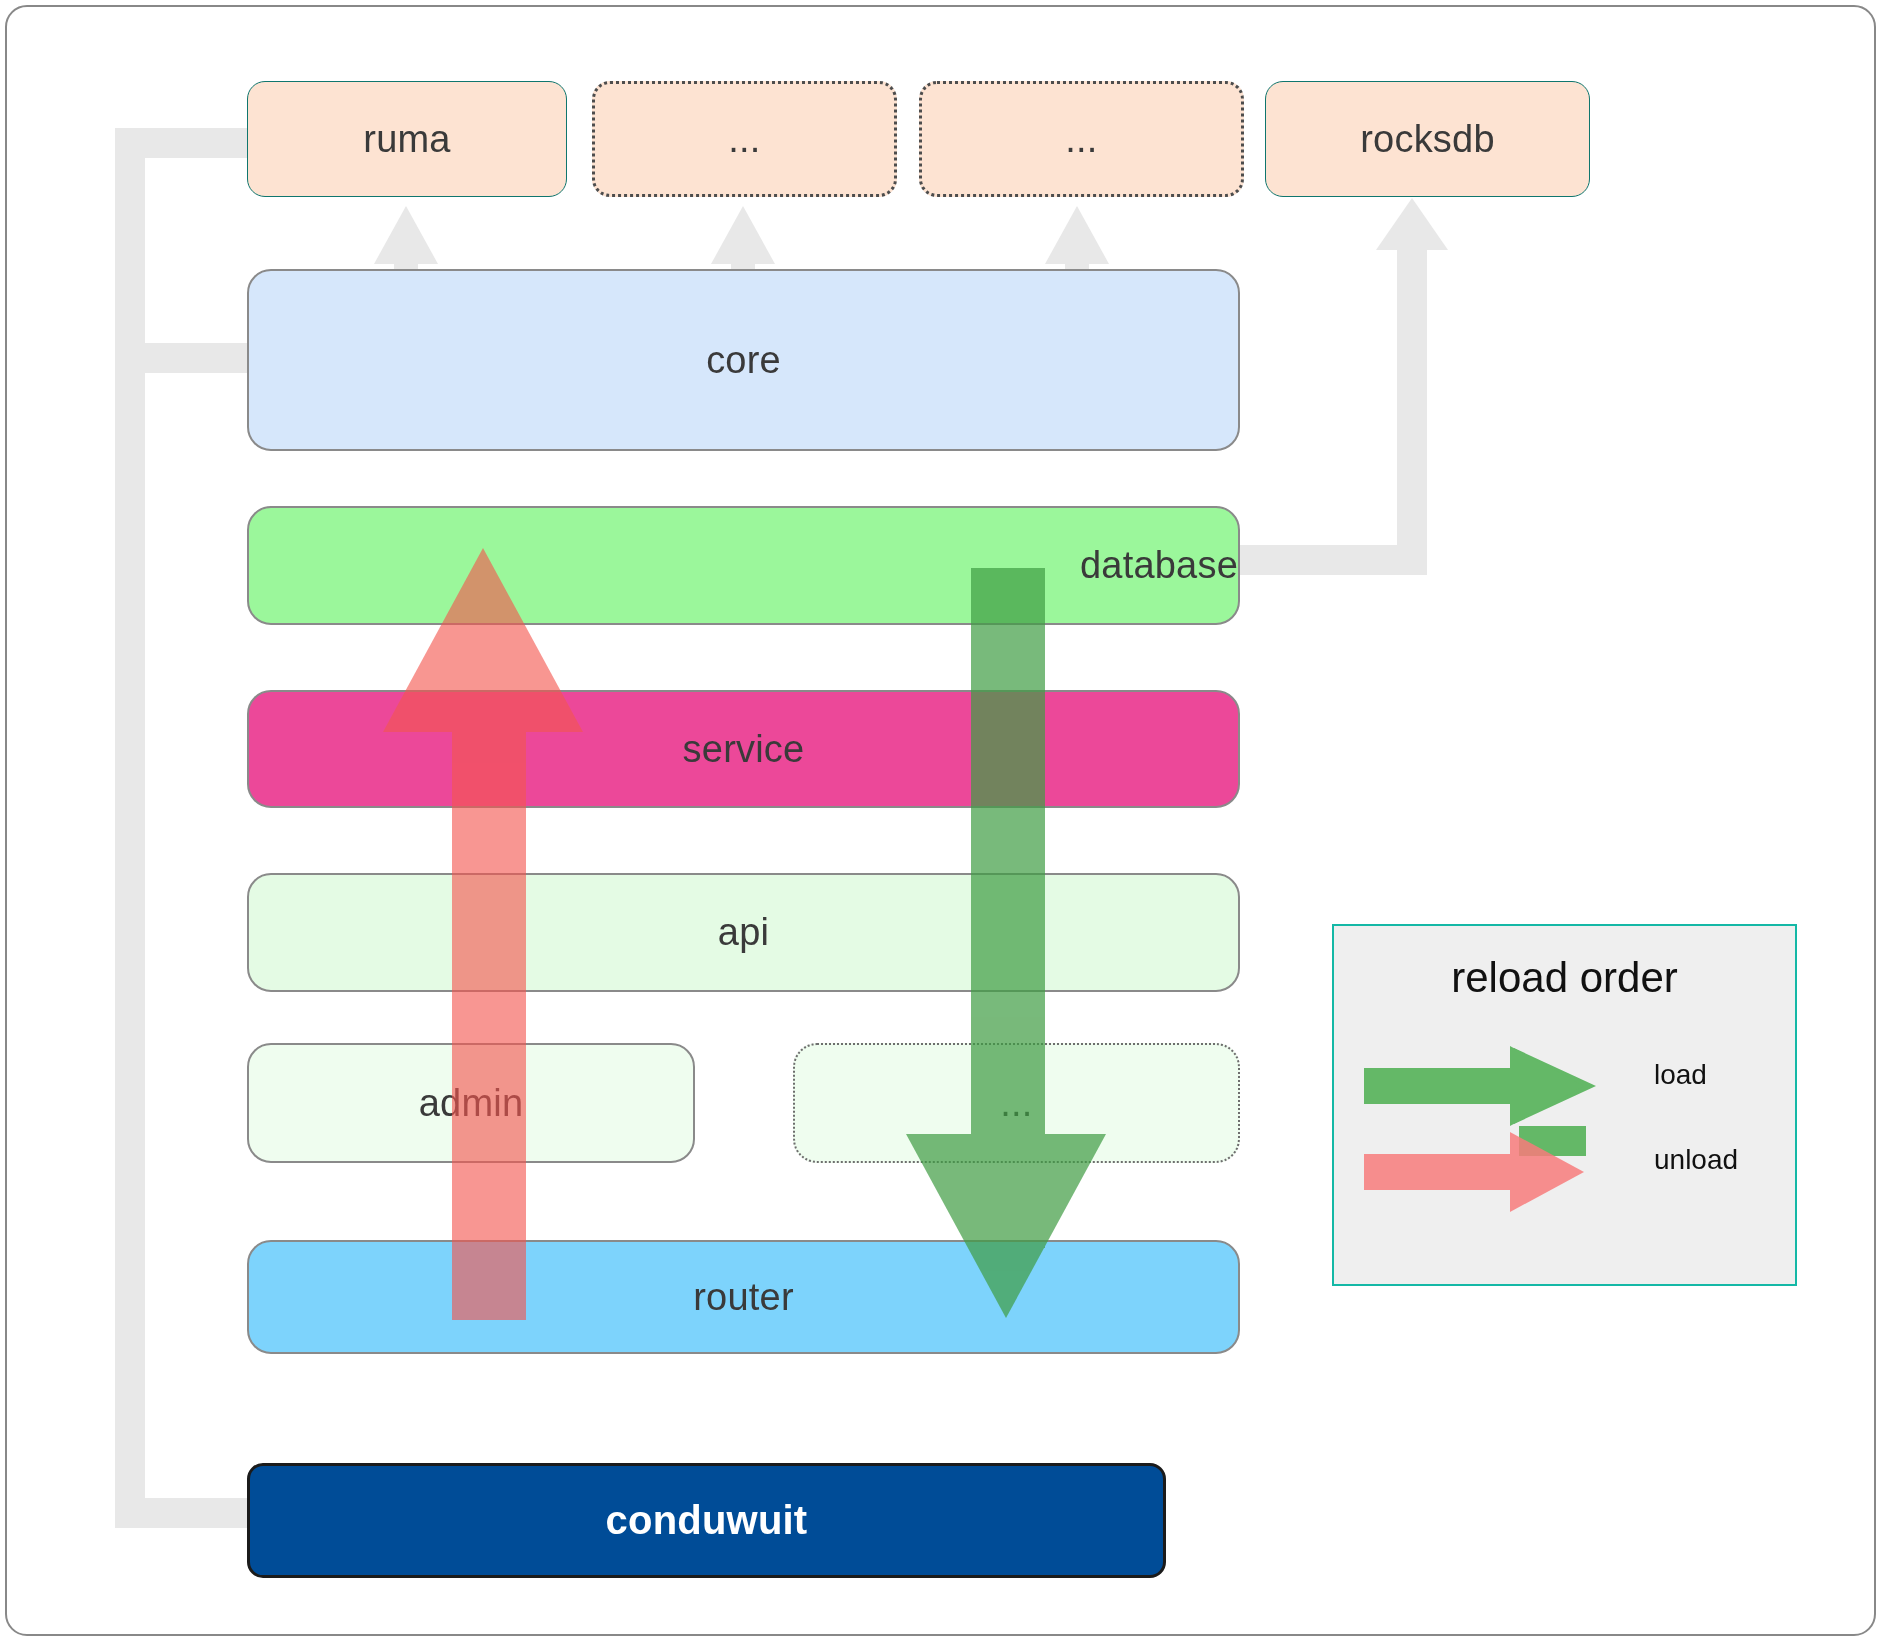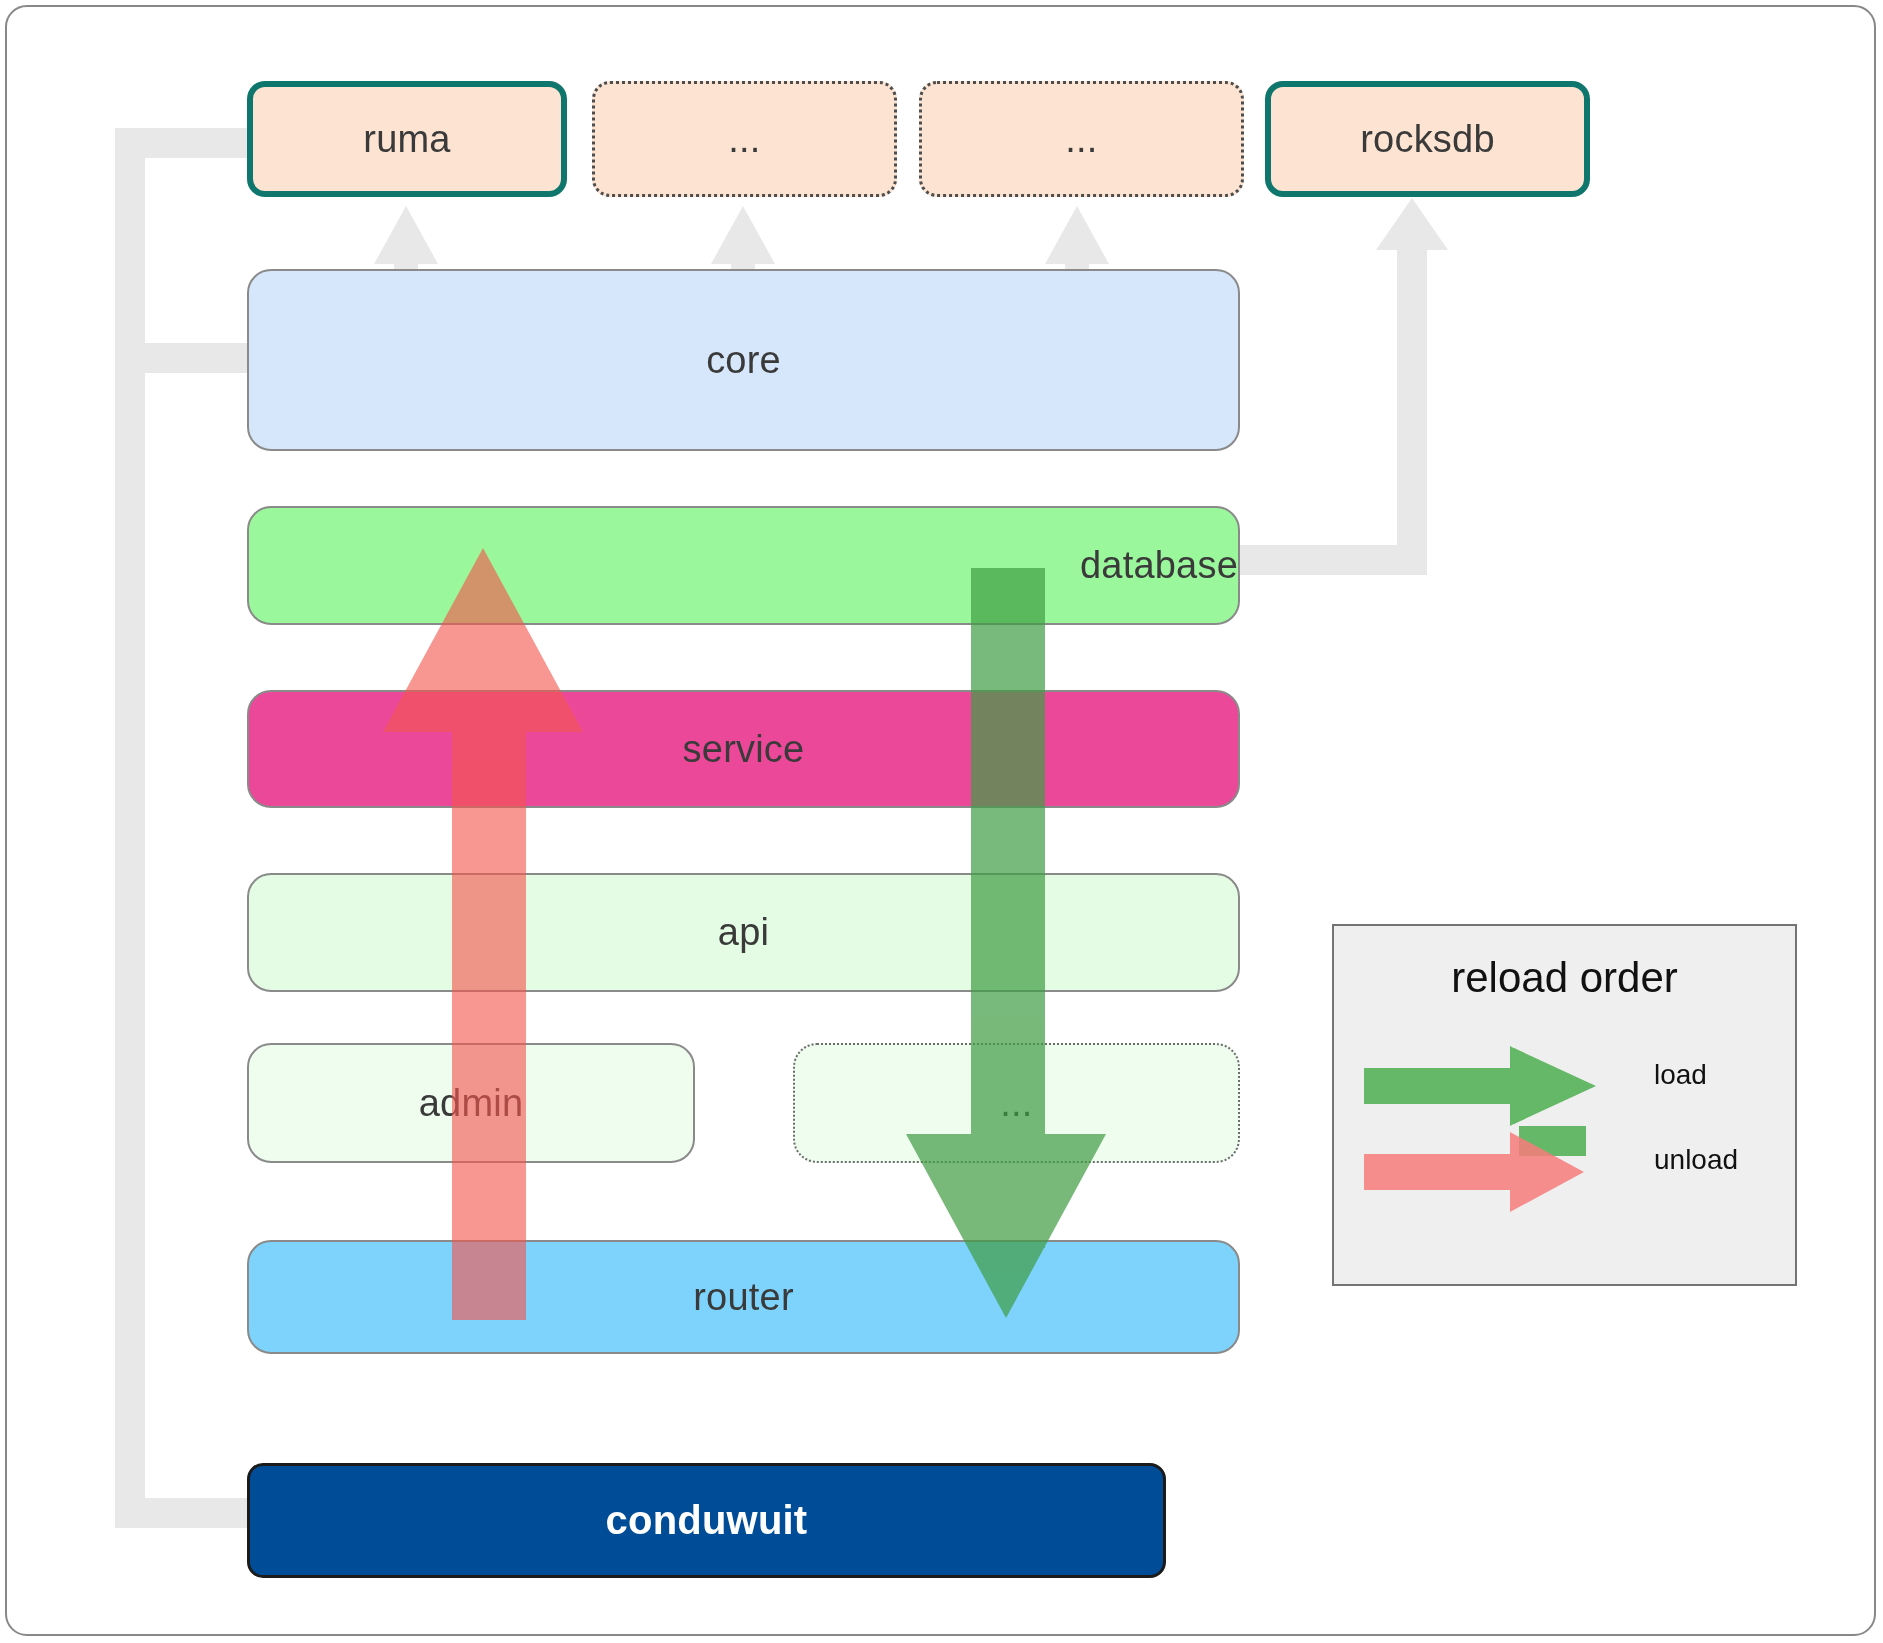--- a/index.html
+++ b/index.html
@@ -35,21 +35,21 @@
     justify-content: center;
     border-radius: 14px;
     color: #3a3a3a;
     font-size: 38px;
     letter-spacing: 0.2px;
     z-index: 5;
   }
   
   .dep {
     background: #fde3d2;
-    border: 6px solid #0f766e;
+    border: 1px solid #0f766e;
     border-radius: 18px;
   }
   .dep.dotted {
     border: 3px dotted #4d4d4d;
   }
   
   .layer {
     border: 2px solid #8a8a8a;
     border-radius: 24px;
   }
@@ -84,21 +84,21 @@
 
   
   #legend {
     position: absolute;
     left: 1332px;
     top: 924px;
     width: 465px;
     height: 362px;
     box-sizing: border-box;
     background: #efefef;
-    border: 2px solid #737373;
+    border: 2px solid #14b8a6;
     z-index: 6;
   }
   #legend-title {
     position: absolute;
     width: 100%;
     top: 28px;
     text-align: center;
     font-size: 42px;
     color: #111111;
   }

